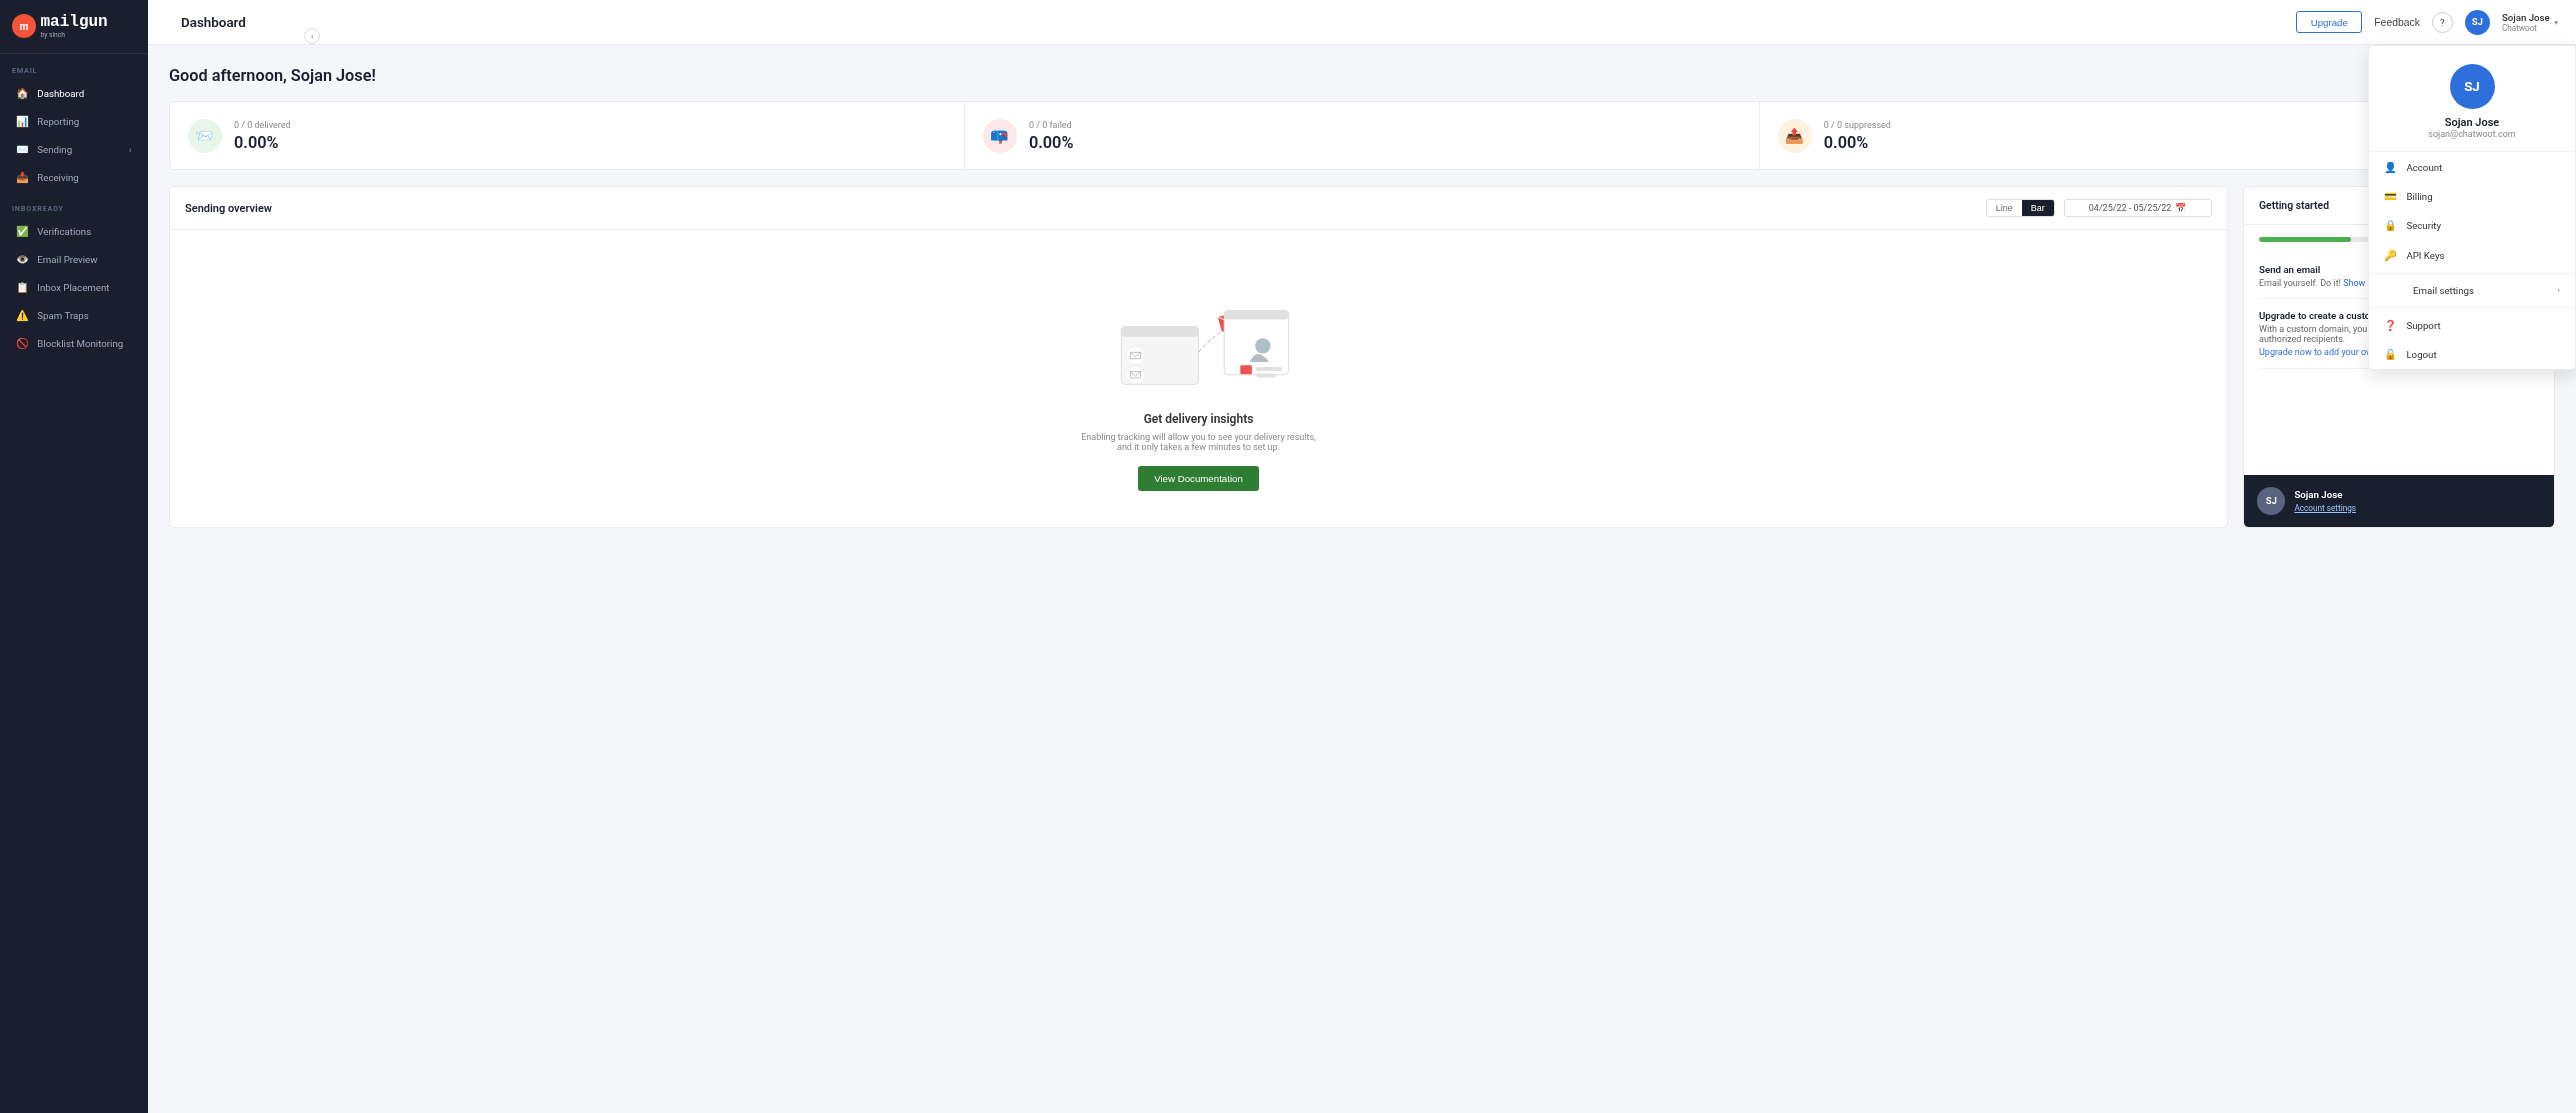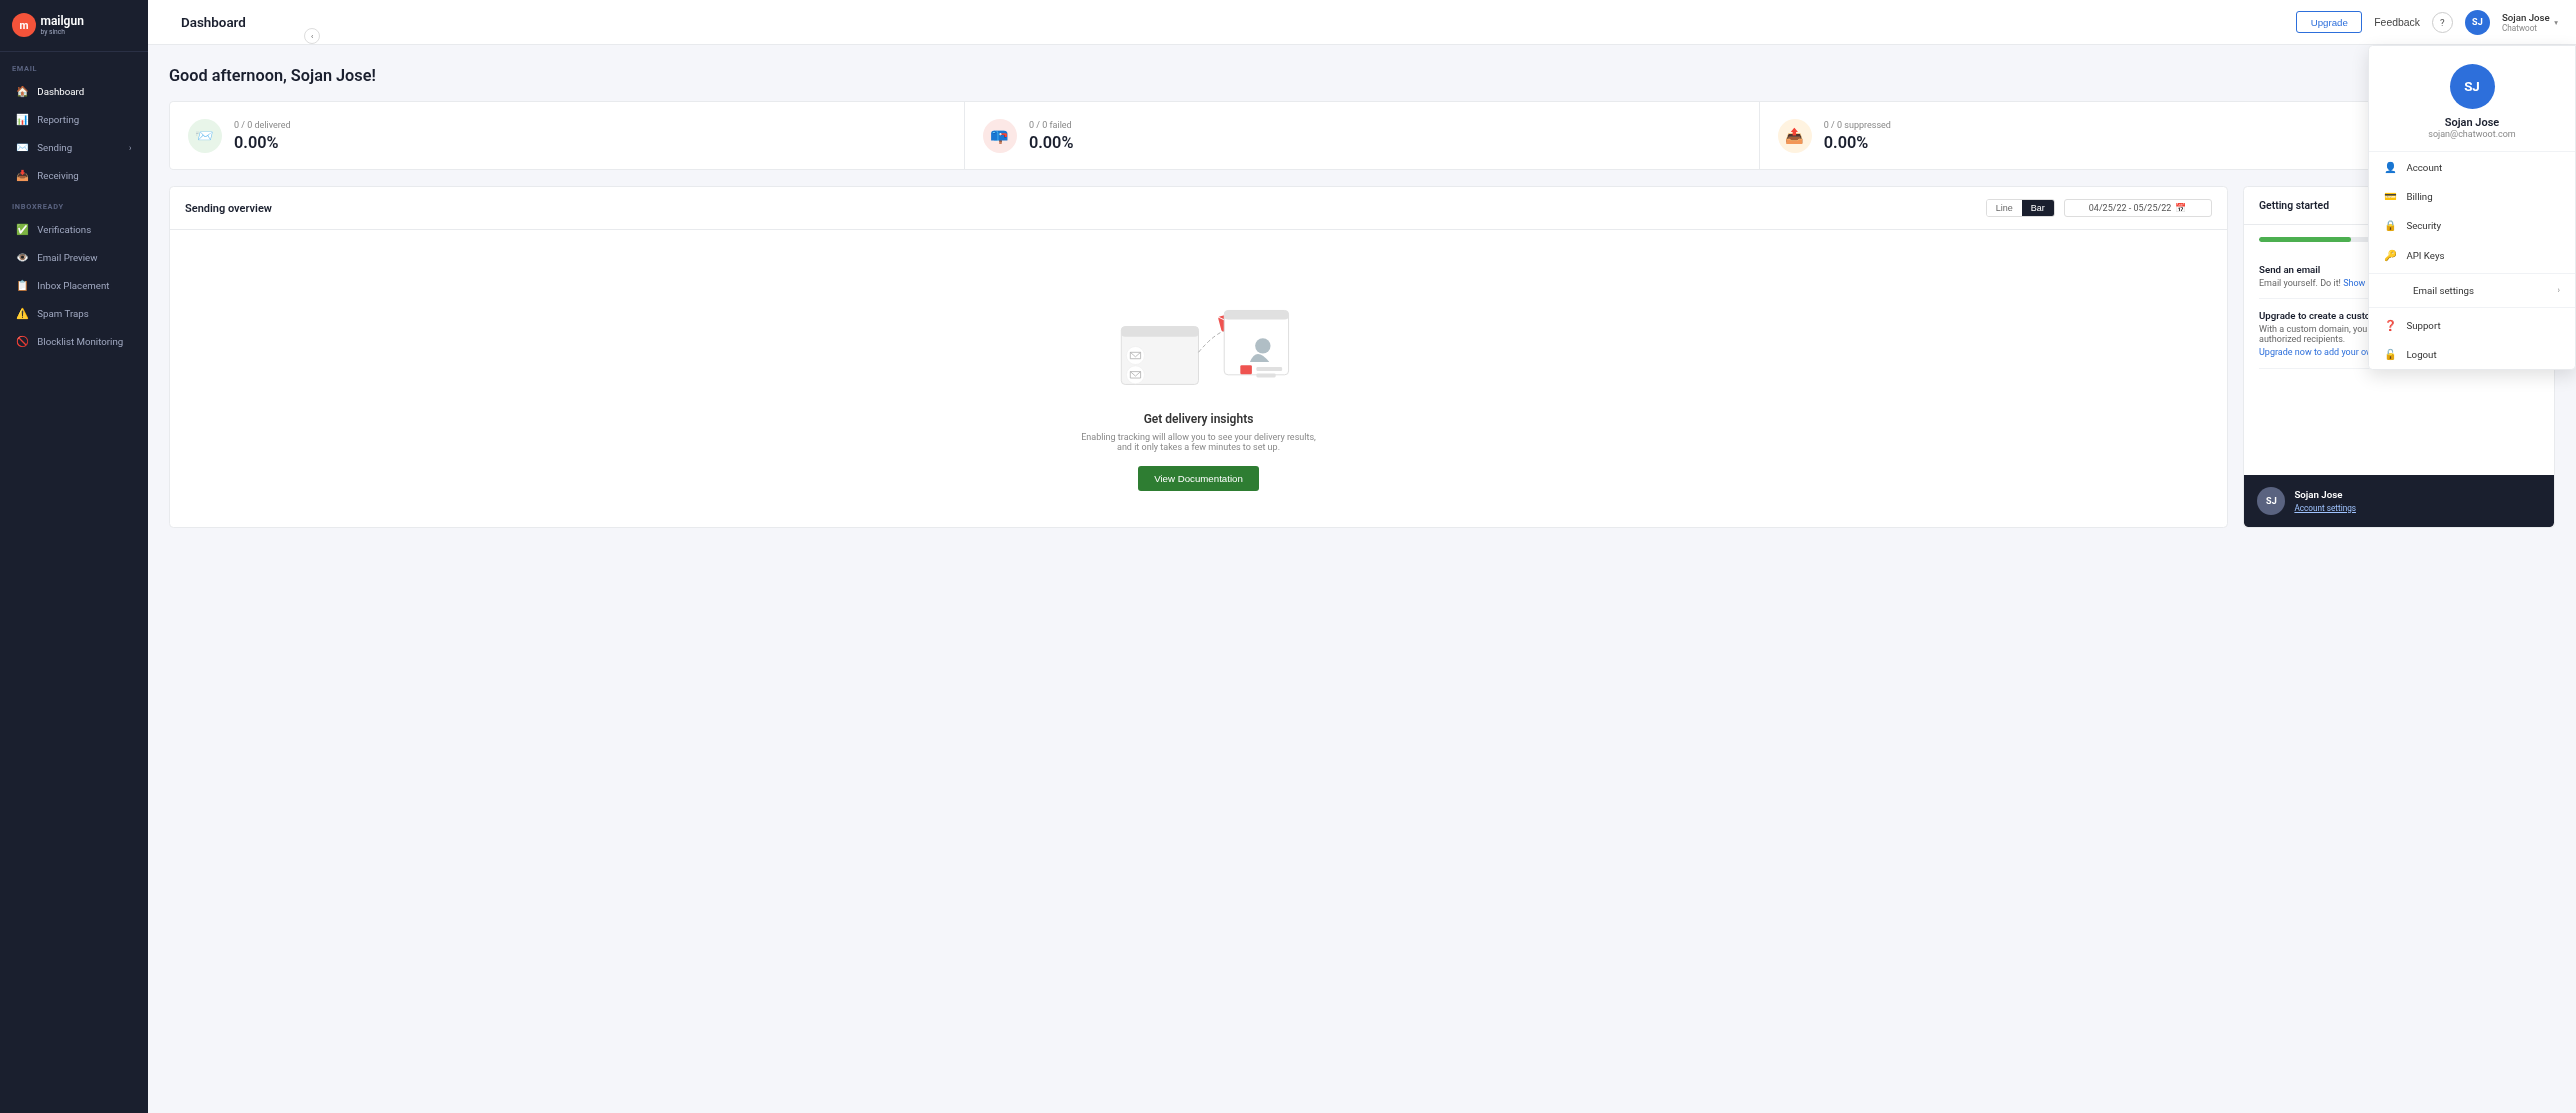--- a/index.html
+++ b/index.html
@@ -32,22 +32,23 @@
       border-radius: 50%;
       display: flex;
       align-items: center;
       justify-content: center;
       color: white;
       font-weight: bold;
       font-size: 10.4px;
     }
     .logo-name {
       color: white;
-      font-size: 12px;
+      font-size: 16px;
       font-weight: 600;
+      font-family: Liberation Mono, monospace;
     }
     .logo-sub {
       color: #a0a8c0;
       font-size: 6.7px;
     }
     .sidebar-section-label {
       font-size: 7.4px;
       font-weight: 700;
       letter-spacing: 0.7px;
       text-transform: uppercase;

